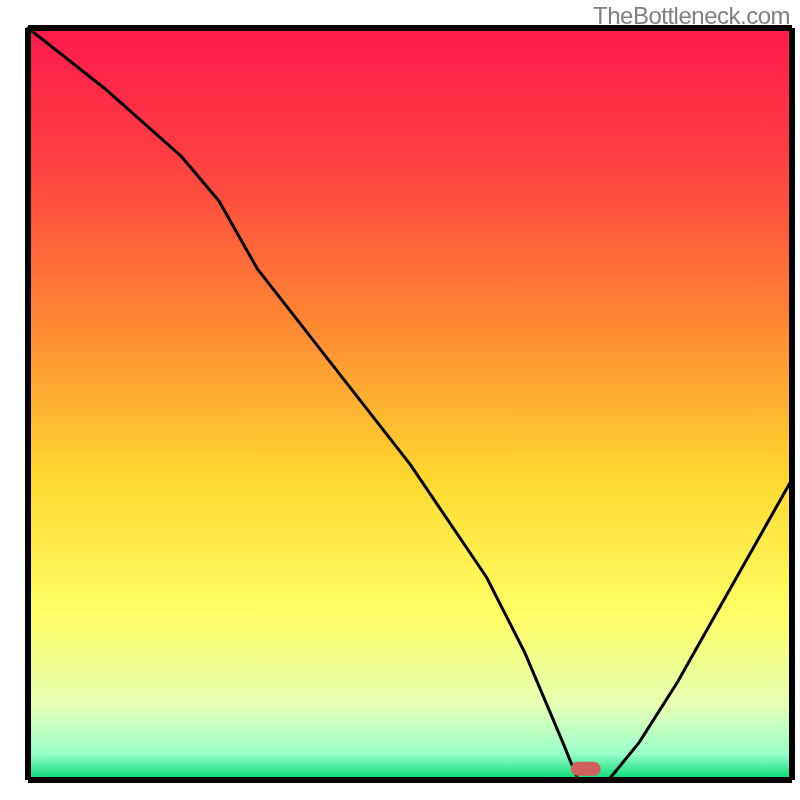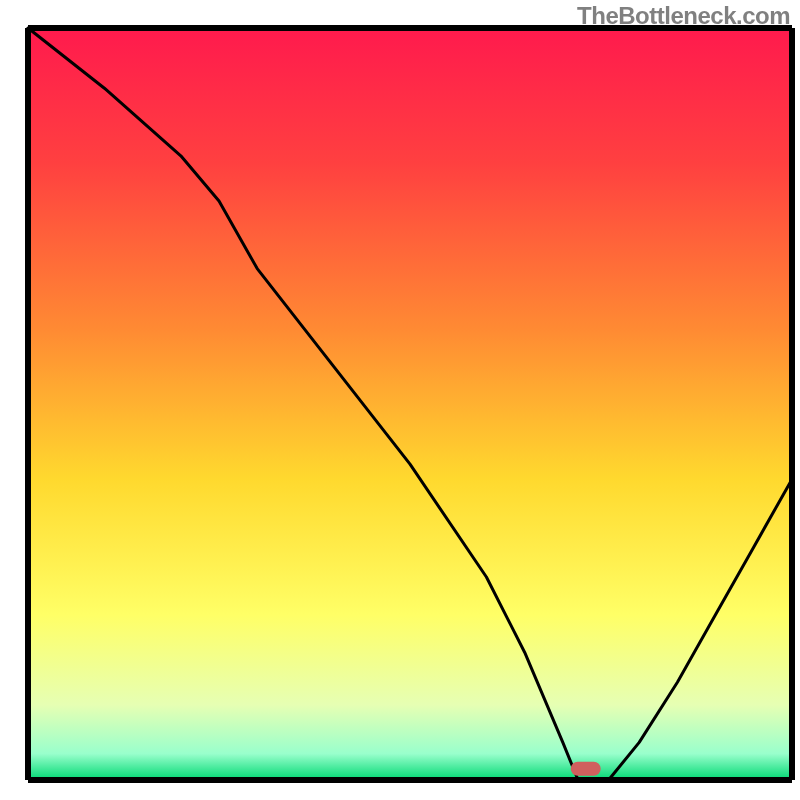--- a/index.html
+++ b/index.html
@@ -13,21 +13,21 @@
   .chart-wrap {
     position: relative;
     width: 800px;
     height: 800px;
   }
   .watermark {
     position: absolute;
     top: 2px;
     right: 10px;
     font-size: 24px;
-    font-weight: bold;
+    font-weight: normal;
     color: #808080;
     letter-spacing: -0.5px;
   }
   svg {
     display: block;
   }
 </style>
 </head>
 <body>
 

